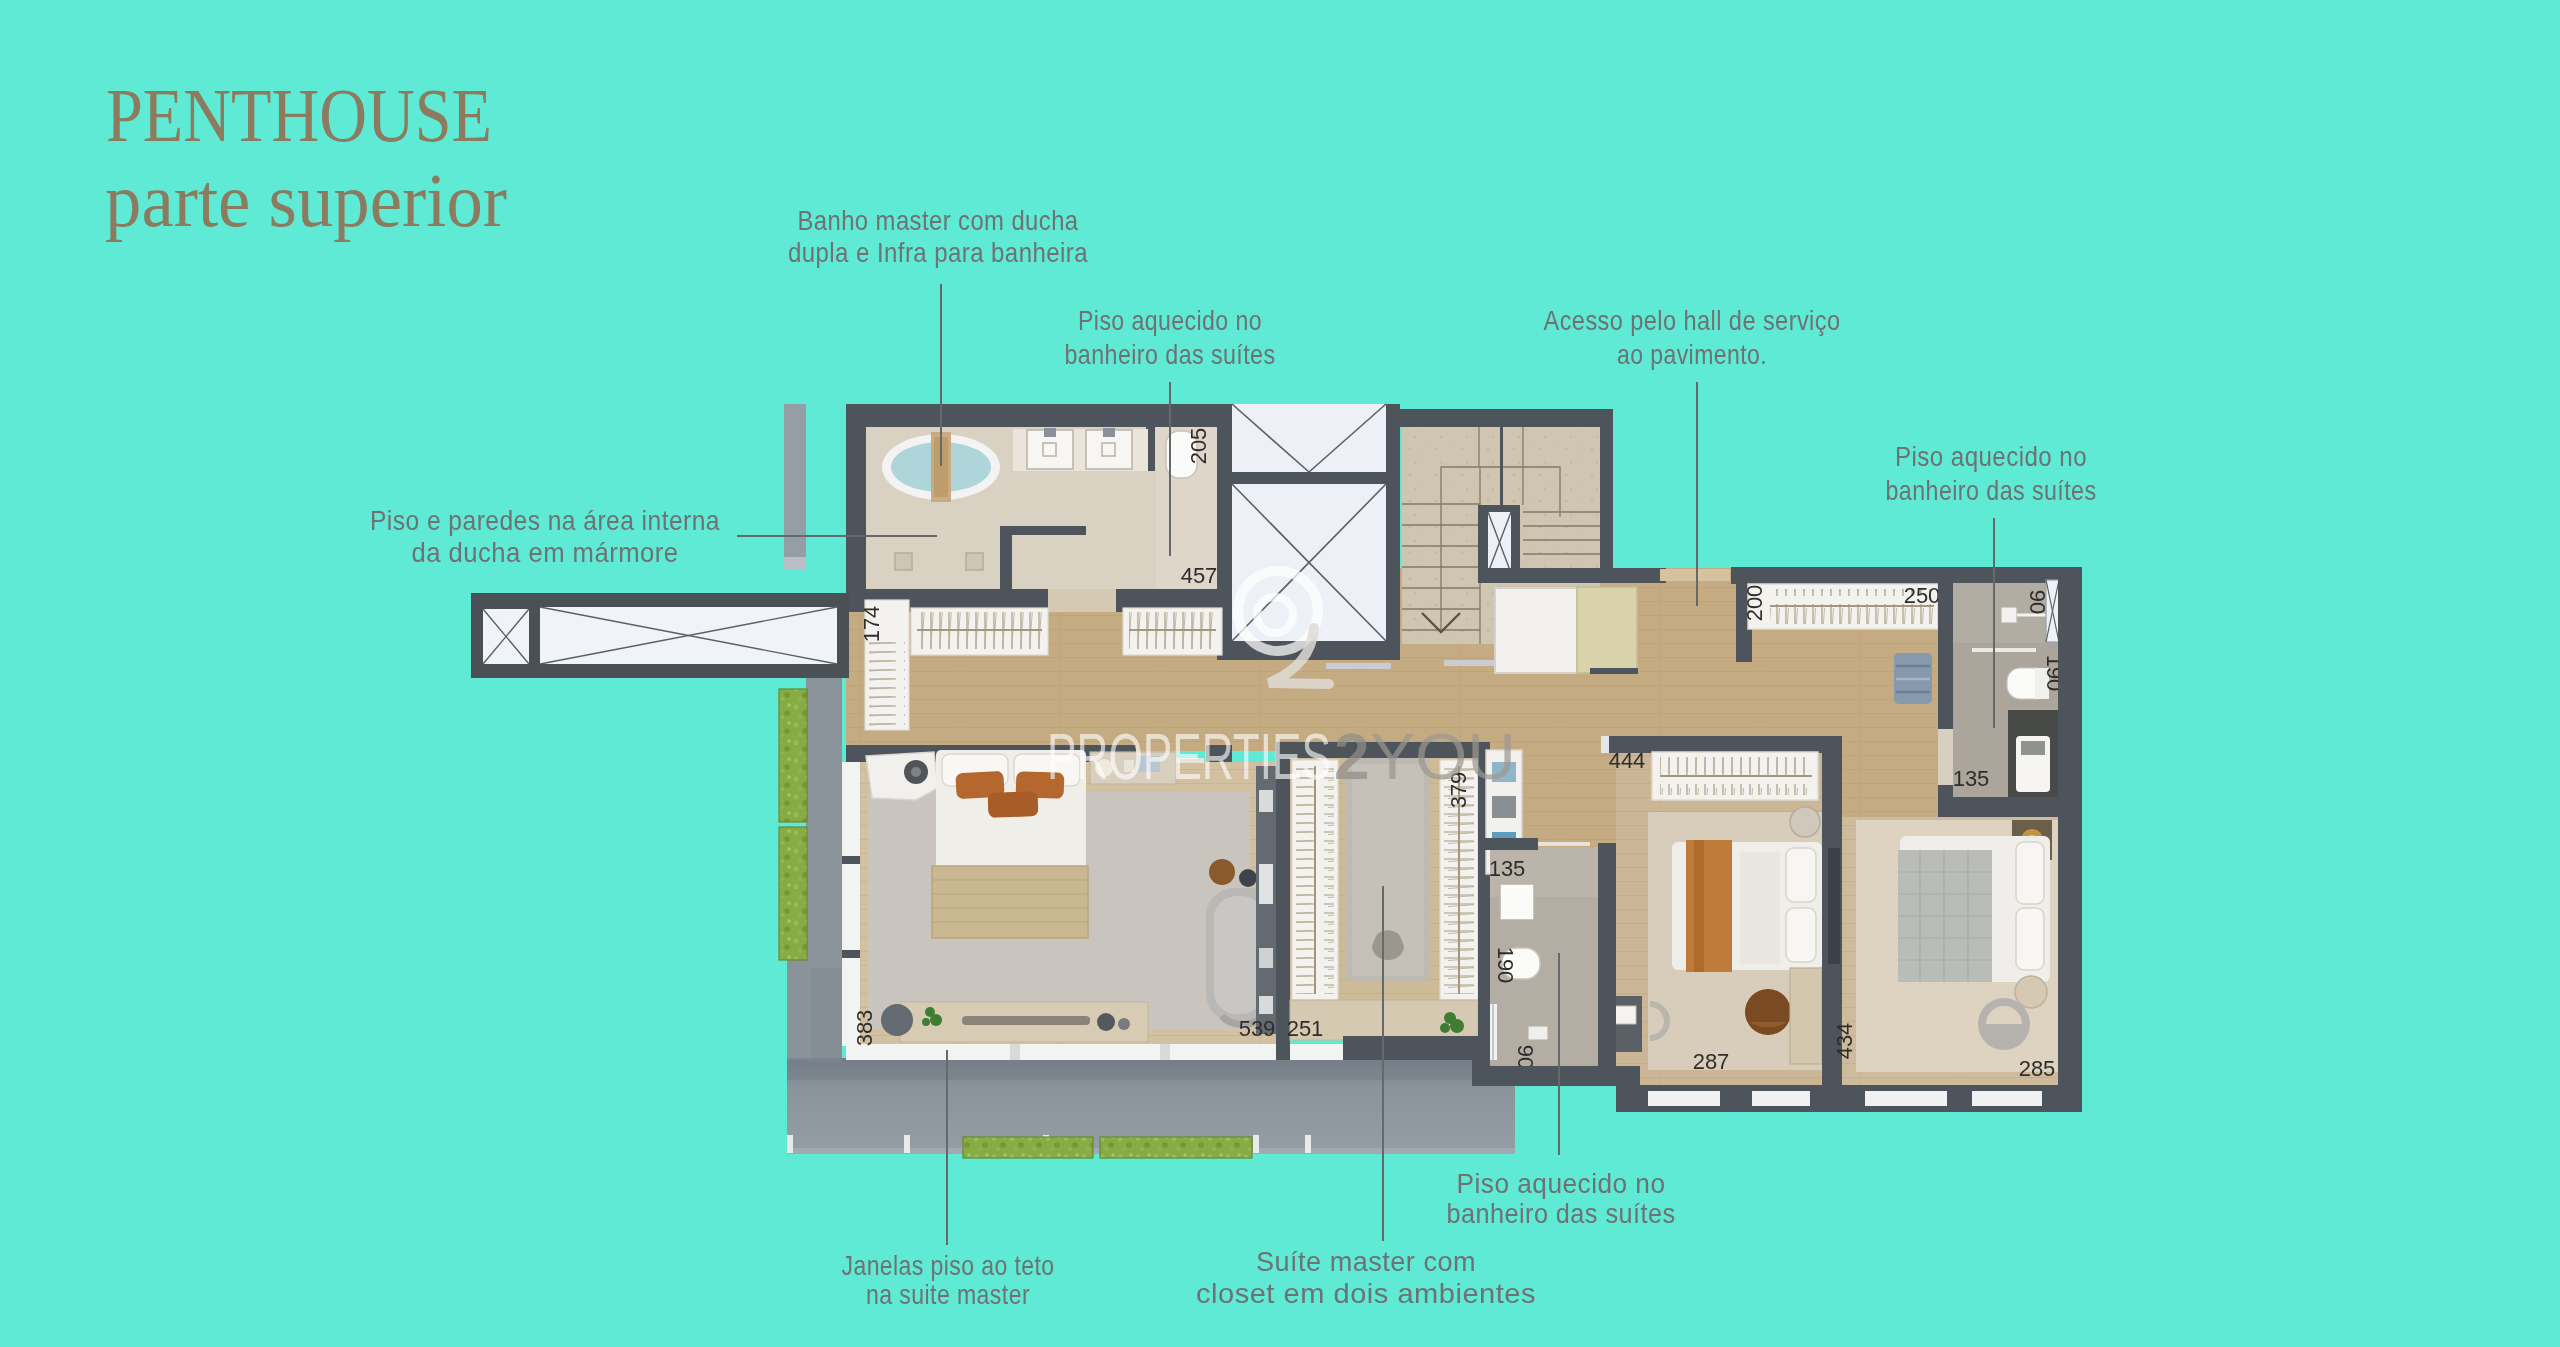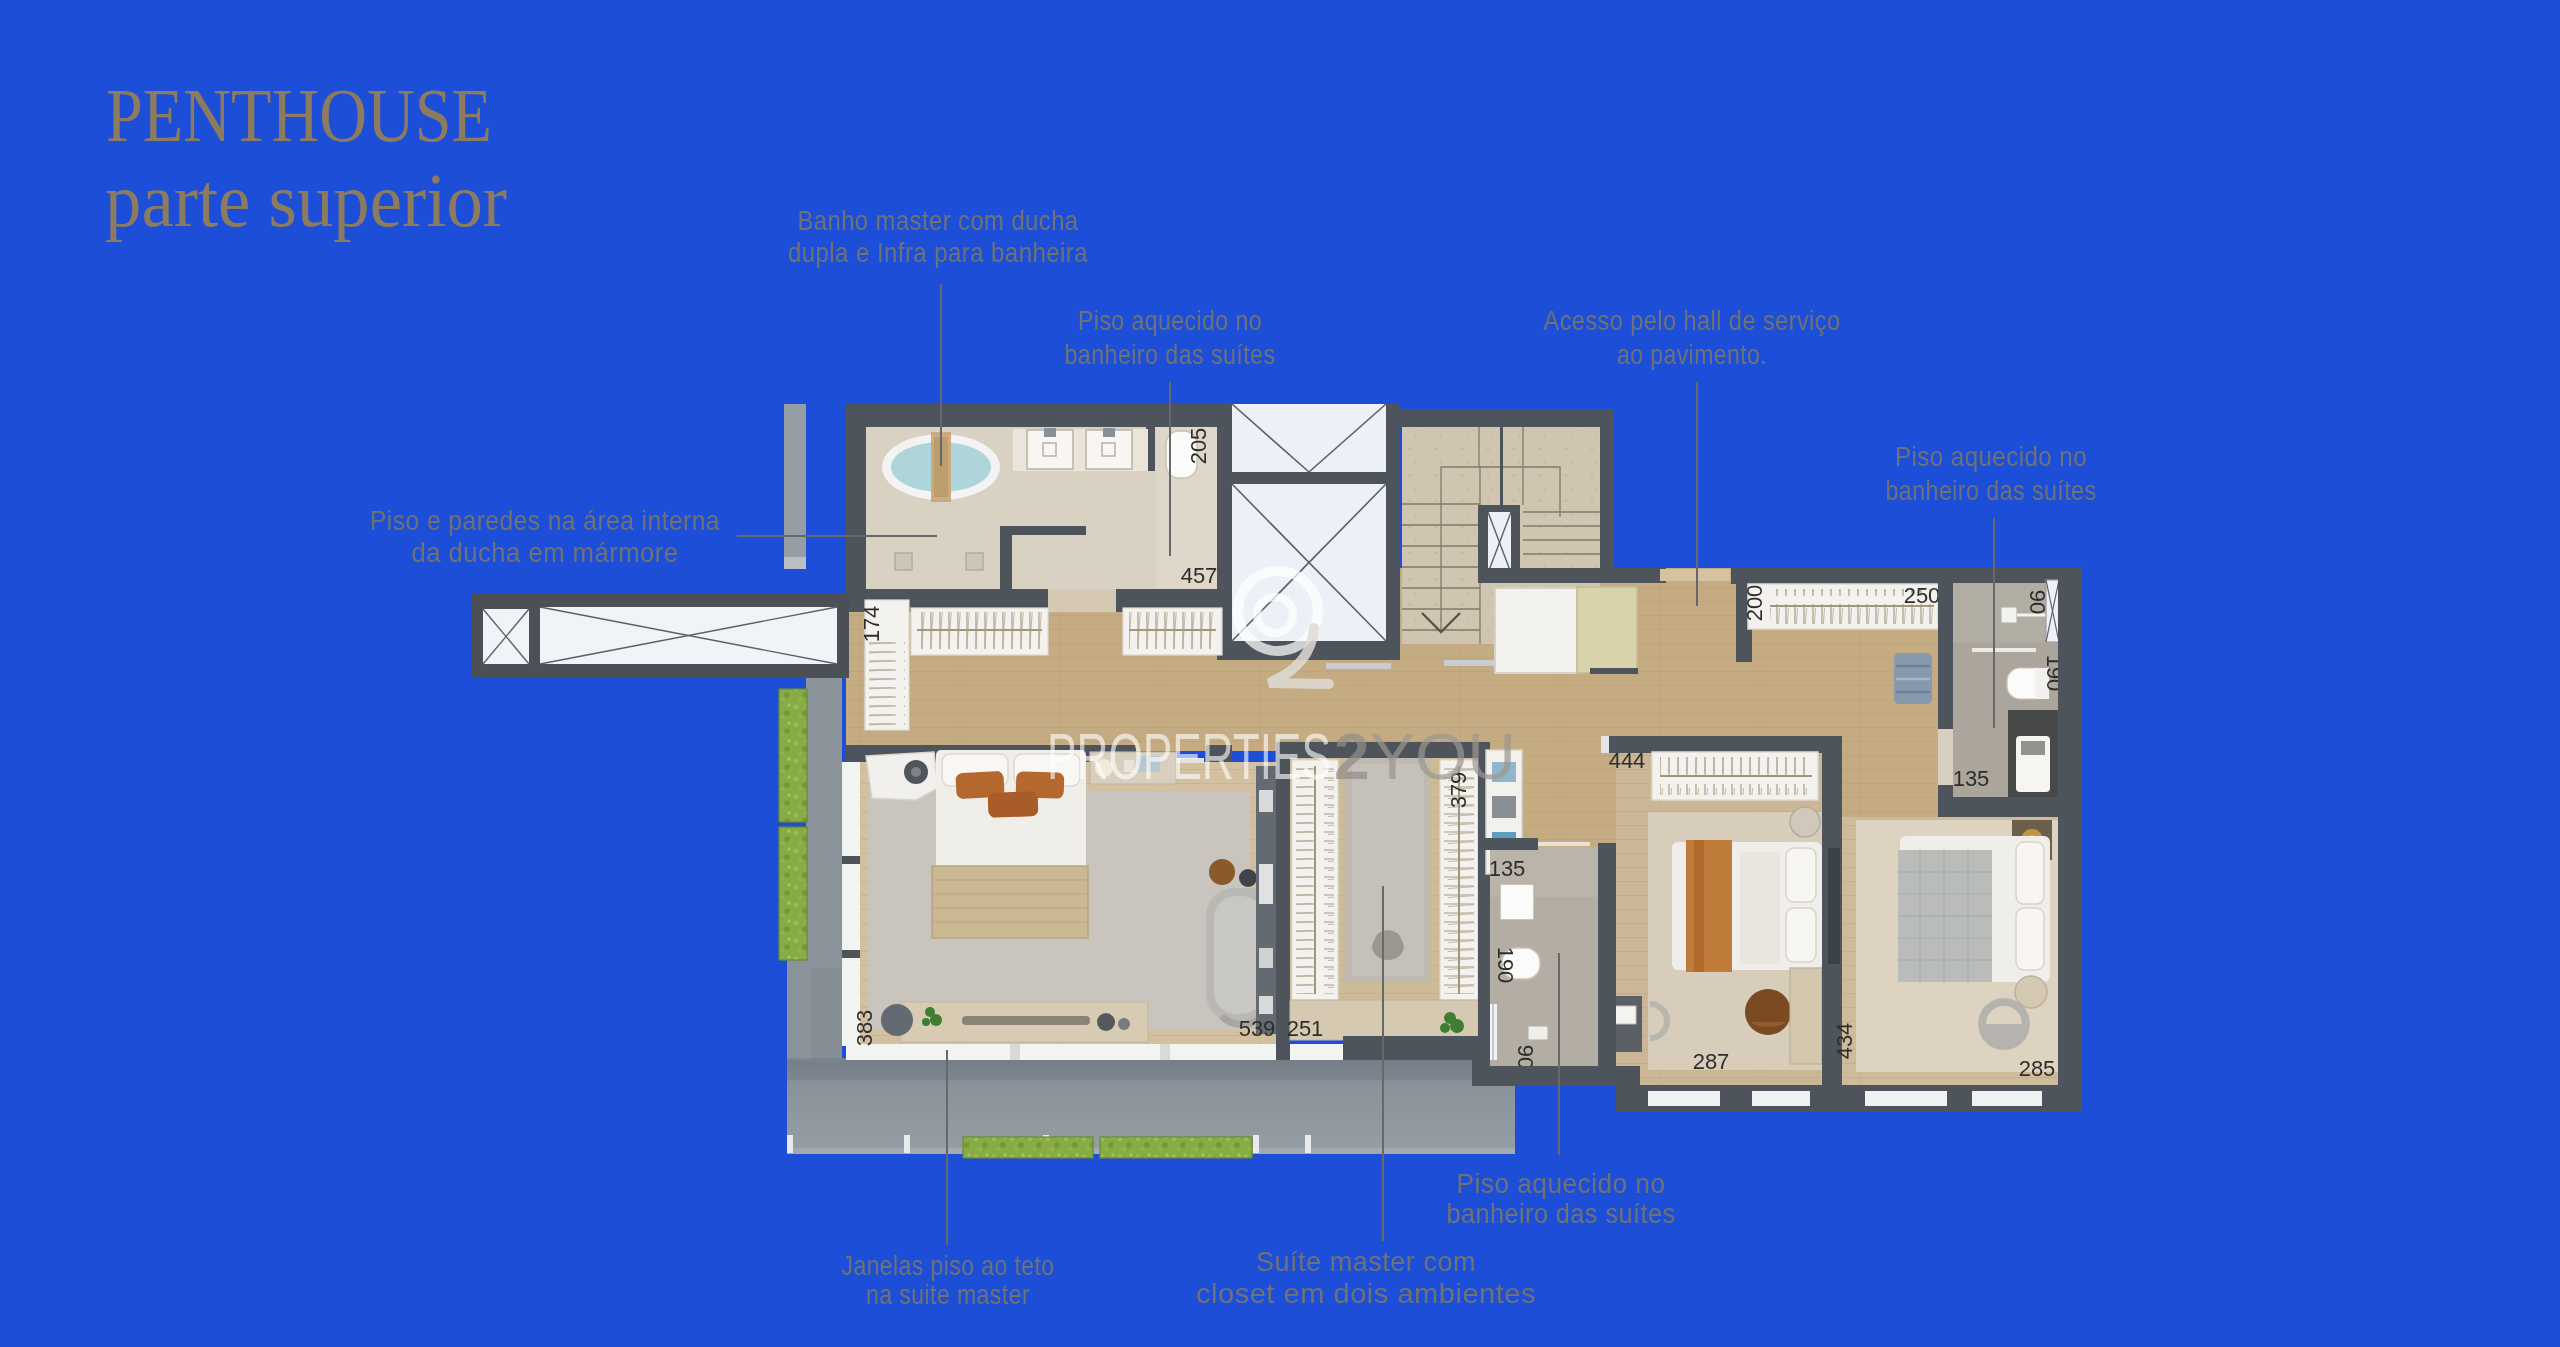--- a/index.html
+++ b/index.html
@@ -1,17 +1,17 @@
 <!DOCTYPE html>
 <html lang="pt"><head>
 <meta charset="utf-8">
 <title>Penthouse parte superior</title>
 <style>
   html,body{margin:0;padding:0;background:#ffffff;}
-  #page{position:relative;width:2560px;height:1347px;background:#1d4ed8;overflow:hidden;
+  #page{position:relative;width:2560px;height:1347px;background:#5eead4;overflow:hidden;
         font-family:"Liberation Sans", sans-serif;}
   svg{position:absolute;left:0;top:0;}
   .dim{font-family:"Liberation Sans", sans-serif;font-size:22px;fill:#2e2d2b;}
   .ann{font-family:"Liberation Sans", sans-serif;font-size:28px;fill:#6f7274;letter-spacing:0.5px;}
 </style>
 </head>
 <body>
 <div id="page">
 <svg width="2560" height="1347" viewBox="0 0 2560 1347">
 <defs>

